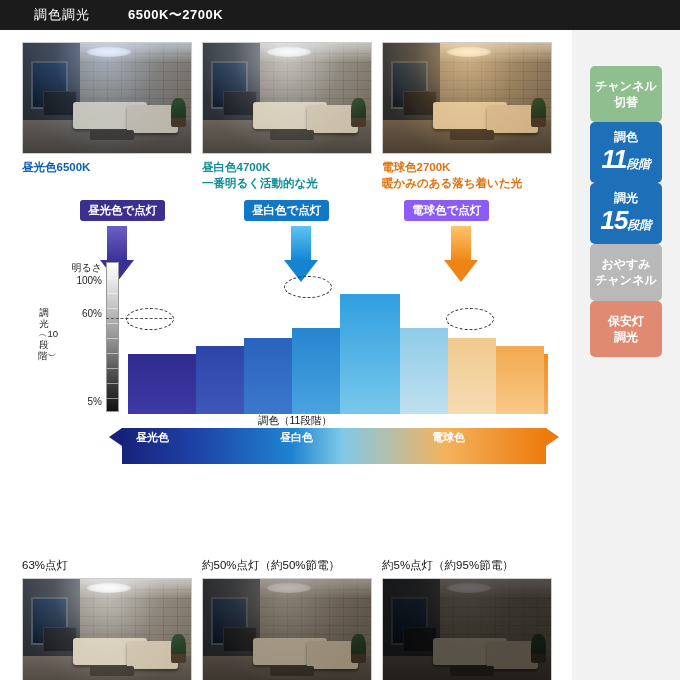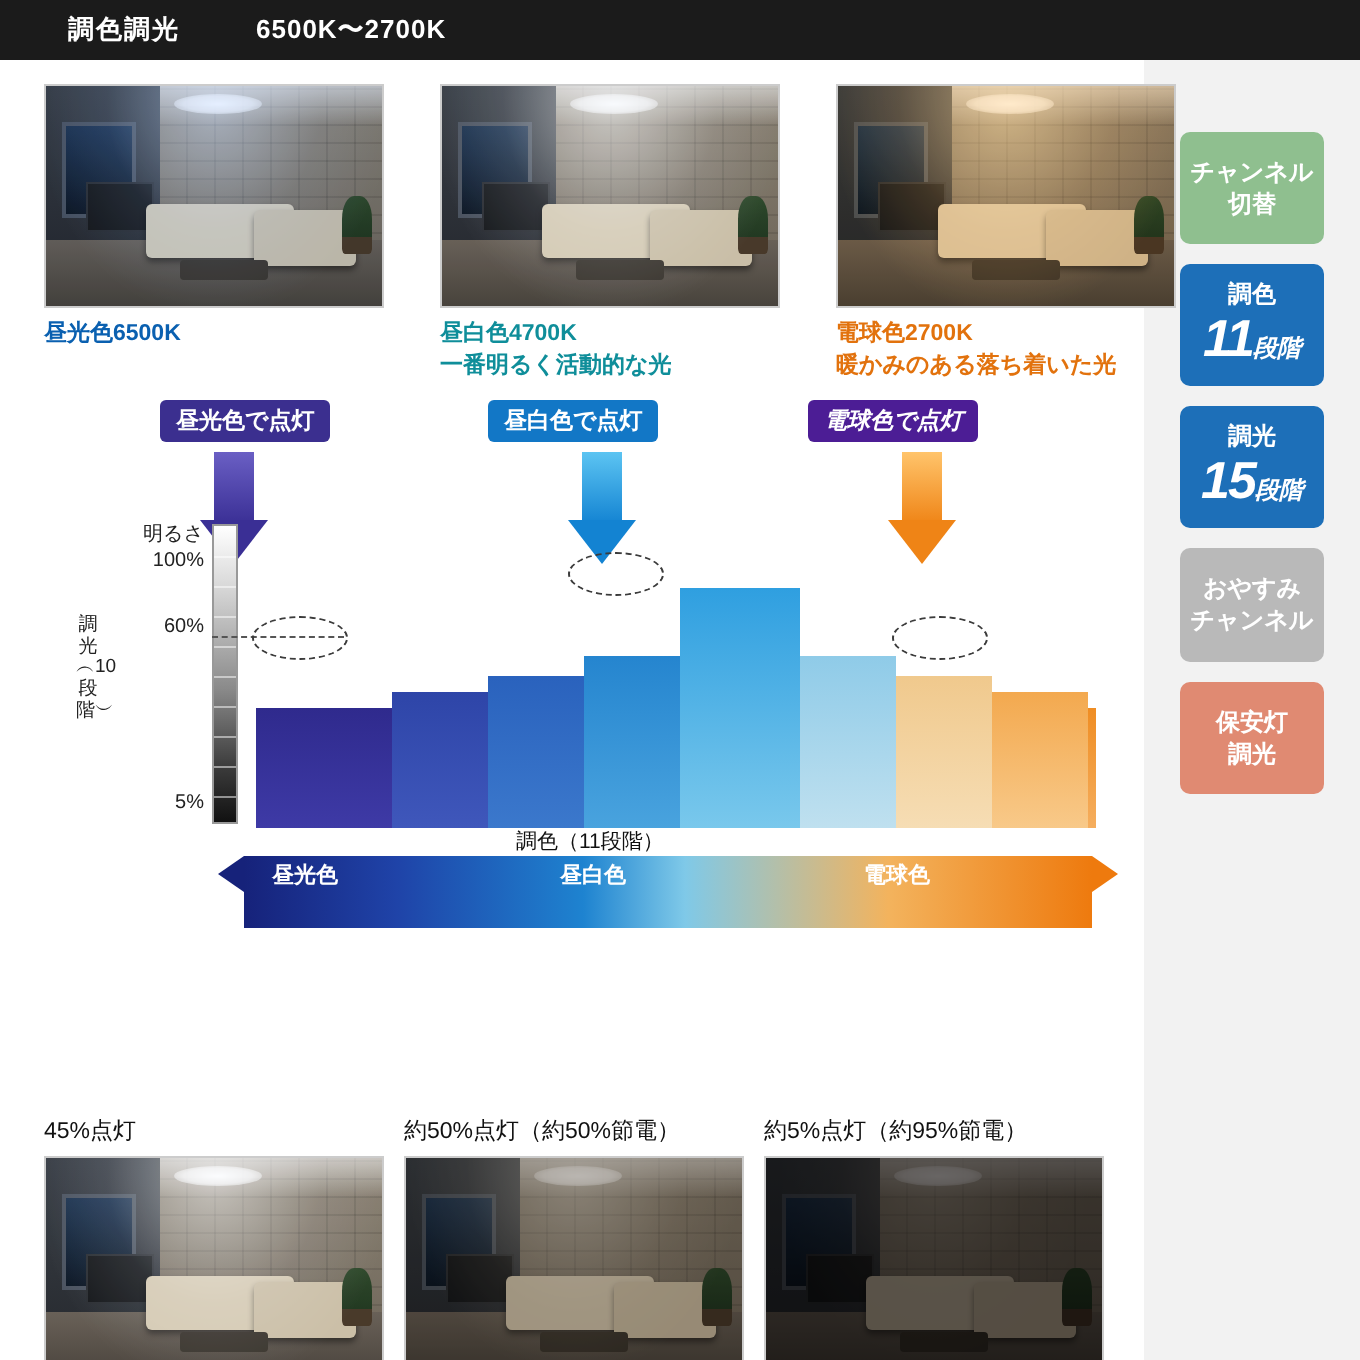--- a/index.html
+++ b/index.html
@@ -20,21 +20,21 @@
     height: 30px;
     background: #1b1b1b;
     color: #ffffff;
     display: flex;
     align-items: center;
     padding-left: 34px;
     box-sizing: border-box;
   }
   .header-title {
     font-size: 13px;
-    font-weight: bold;
+    font-weight: normal;
     letter-spacing: 1px;
   }
   .header-range {
     font-size: 13px;
     font-weight: bold;
     margin-left: 38px;
     letter-spacing: 0.5px;
   }
 
   
@@ -46,21 +46,21 @@
   .content {
     width: 572px;
     position: relative;
     padding: 12px 0 0 22px;
     box-sizing: border-box;
   }
 
   
   .photo-row {
     display: flex;
-    gap: 28px;
+    gap: 10px;
   }
   .photo-card {
     width: 170px;
   }
   .photo {
     width: 170px;
     height: 112px;
     position: relative;
     overflow: hidden;
     border: 1px solid #cccccc;
@@ -179,21 +179,21 @@
     position: absolute;
     color: #ffffff;
     font-size: 11.5px;
     font-weight: bold;
     padding: 3px 8px;
     border-radius: 3px;
     white-space: nowrap;
   }
   .tag-daylight { background: #3b2f8f; left: 58px;  top: 0px; }
   .tag-natural  { background: #1277c6; left: 222px; top: 0px; }
-  .tag-bulb     { background: #4c1d95; left: 382px; top: 0px; font-style: italic; }
+  .tag-bulb     { background: #8b5cf6; left: 382px; top: 0px; }
 
   .arrow {
     position: absolute;
     width: 34px;
     height: 56px;
   }
   .arrow .shaft {
     position: absolute;
     left: 7px; top: 0;
     width: 20px; height: 36px;
@@ -373,21 +373,20 @@
 
   
   .sidebar {
     width: 108px;
     background: #f2f2f2;
     padding: 36px 0 0 0;
     box-sizing: border-box;
     display: flex;
     flex-direction: column;
     align-items: center;
-    gap: 10px;
   }
   .chip {
     width: 72px;
     border-radius: 5px;
     color: #ffffff;
     text-align: center;
     font-weight: bold;
     box-sizing: border-box;
   }
   .chip-simple {
@@ -567,21 +566,21 @@
         <span class="scale-label sl-1">昼光色</span>
         <span class="scale-label sl-2">昼白色</span>
         <span class="scale-label sl-3">電球色</span>
       </div>
 
     </div>
 
     <div class="bottom-row">
 
       <div class="bottom-card">
-        <div class="bottom-title">45%点灯</div>
+        <div class="bottom-title">63%点灯</div>
         <div class="bottom-photo">
           <div class="room">
             <div class="wall"></div>
               <div class="ceiling"></div>
               <div class="leftwall"></div>
             <div class="window"></div>
               <div class="lamp"></div>
               <div class="floor"></div>
             <div class="tv"></div>
               <div class="sofa"></div>

